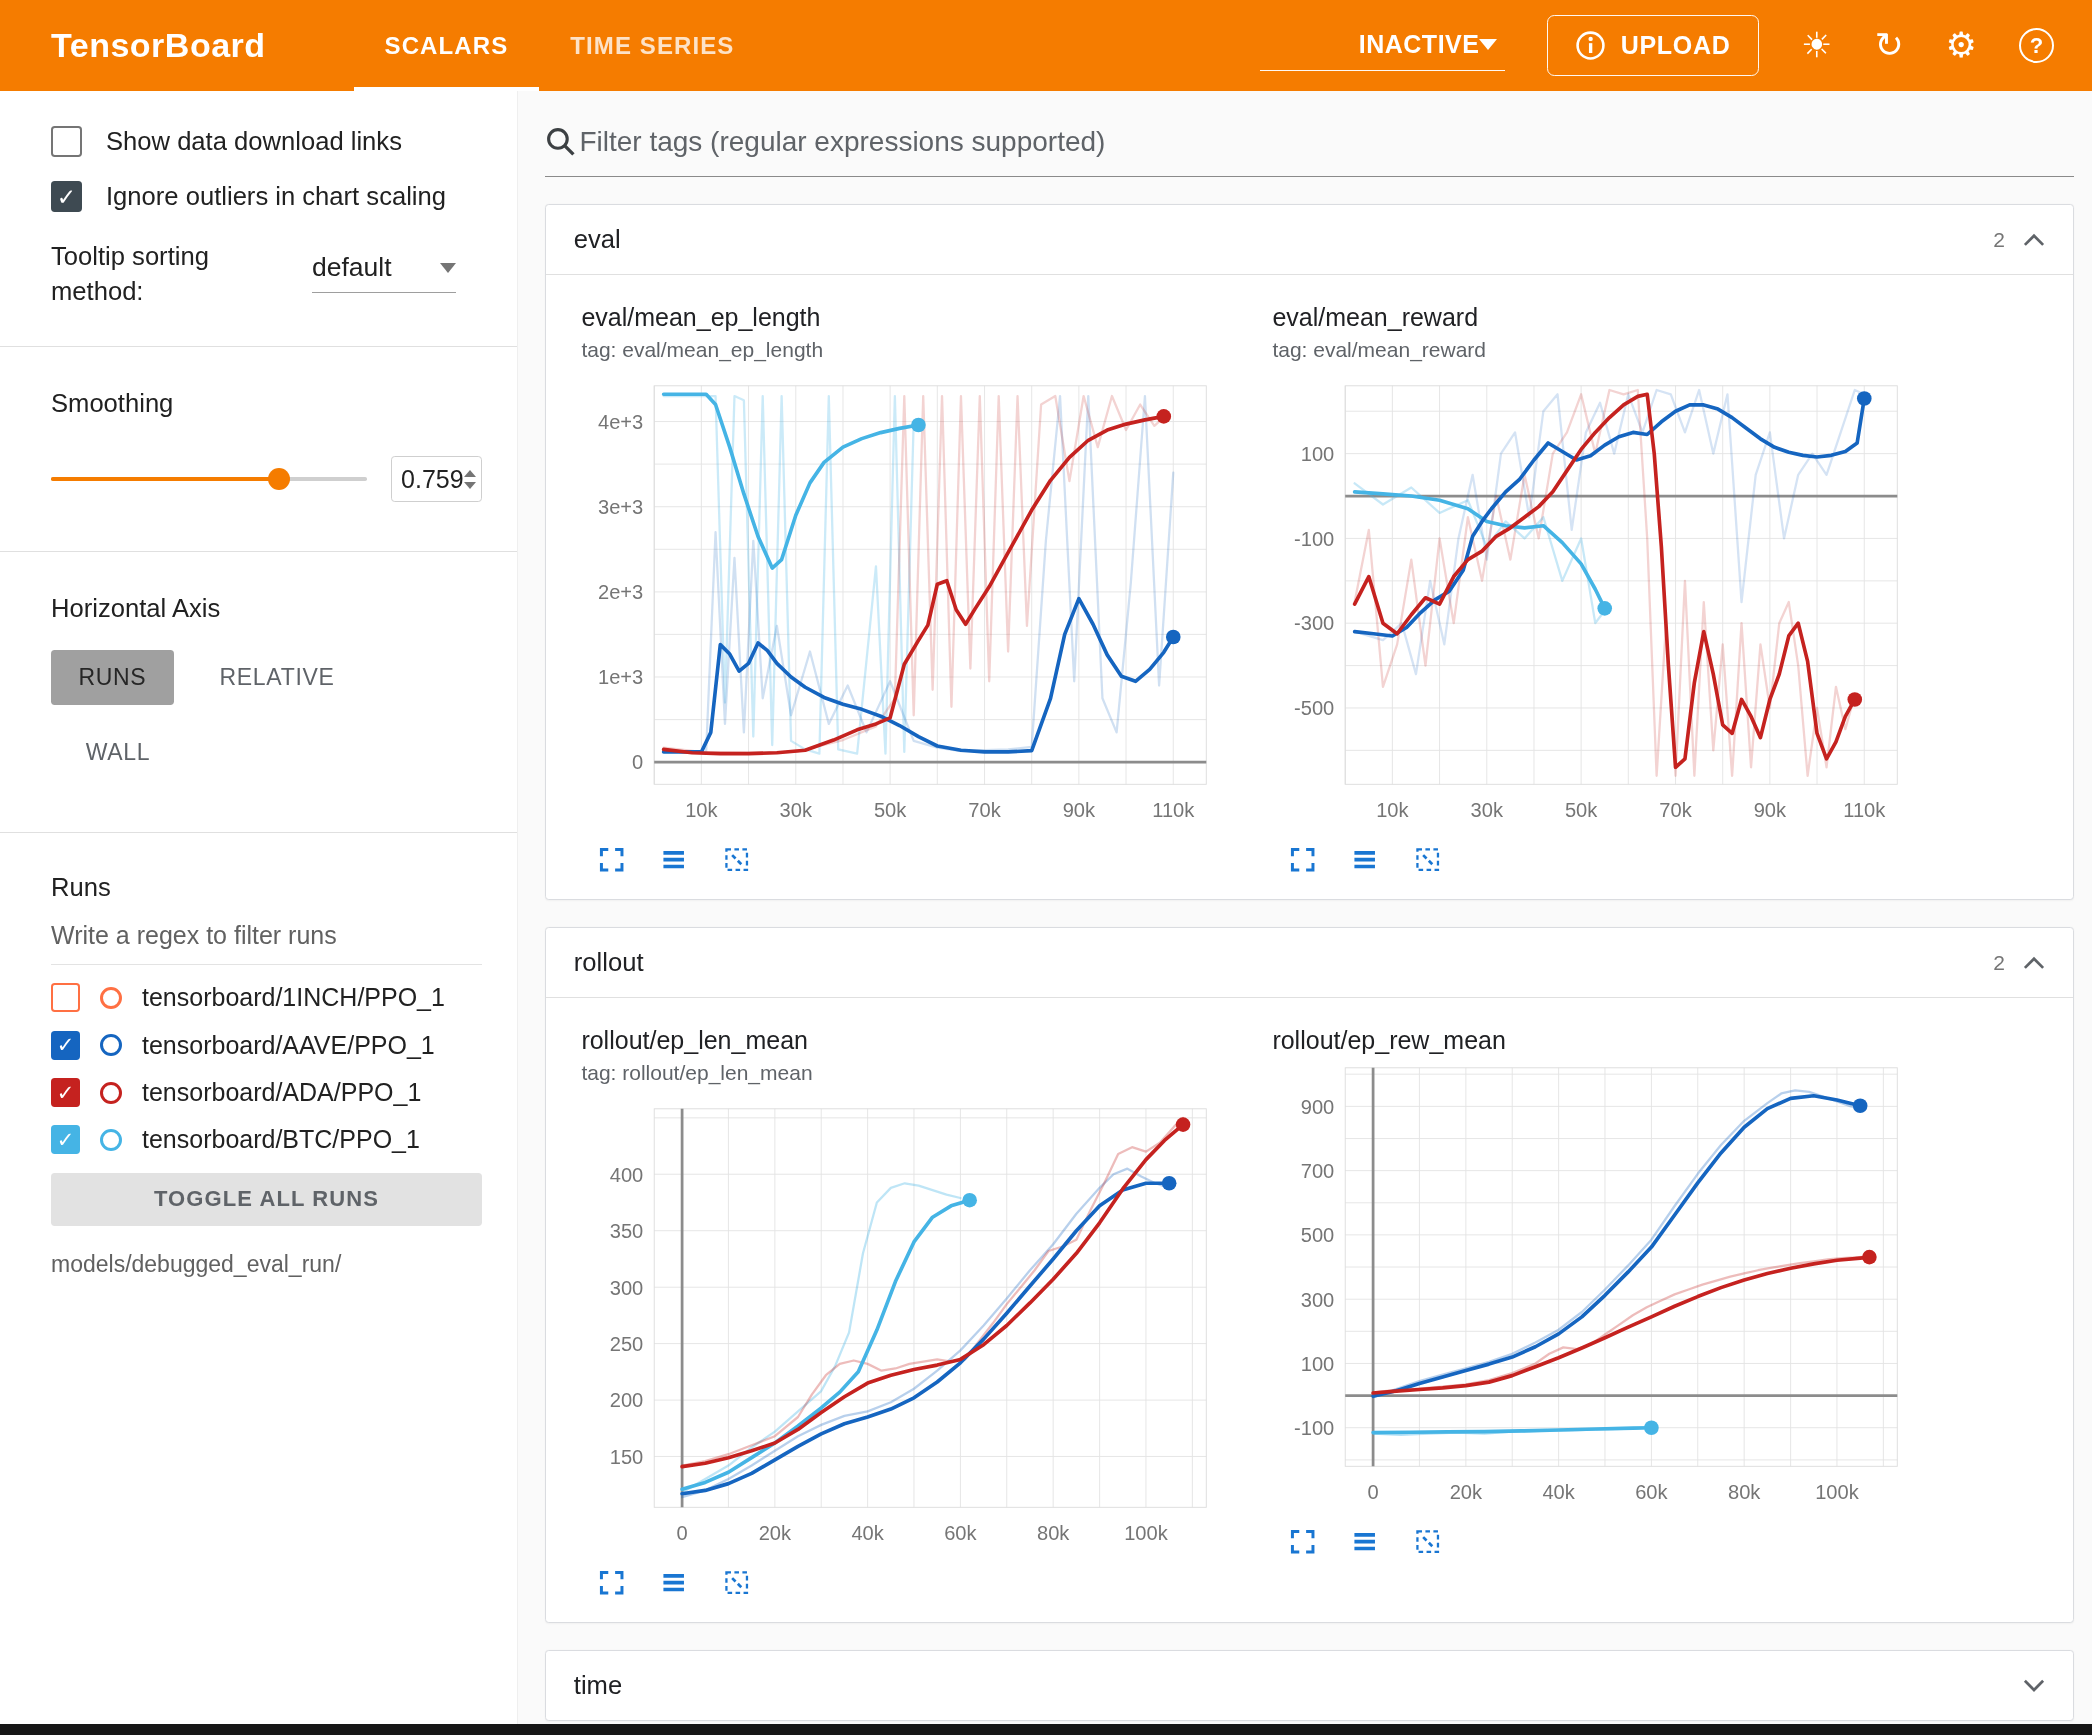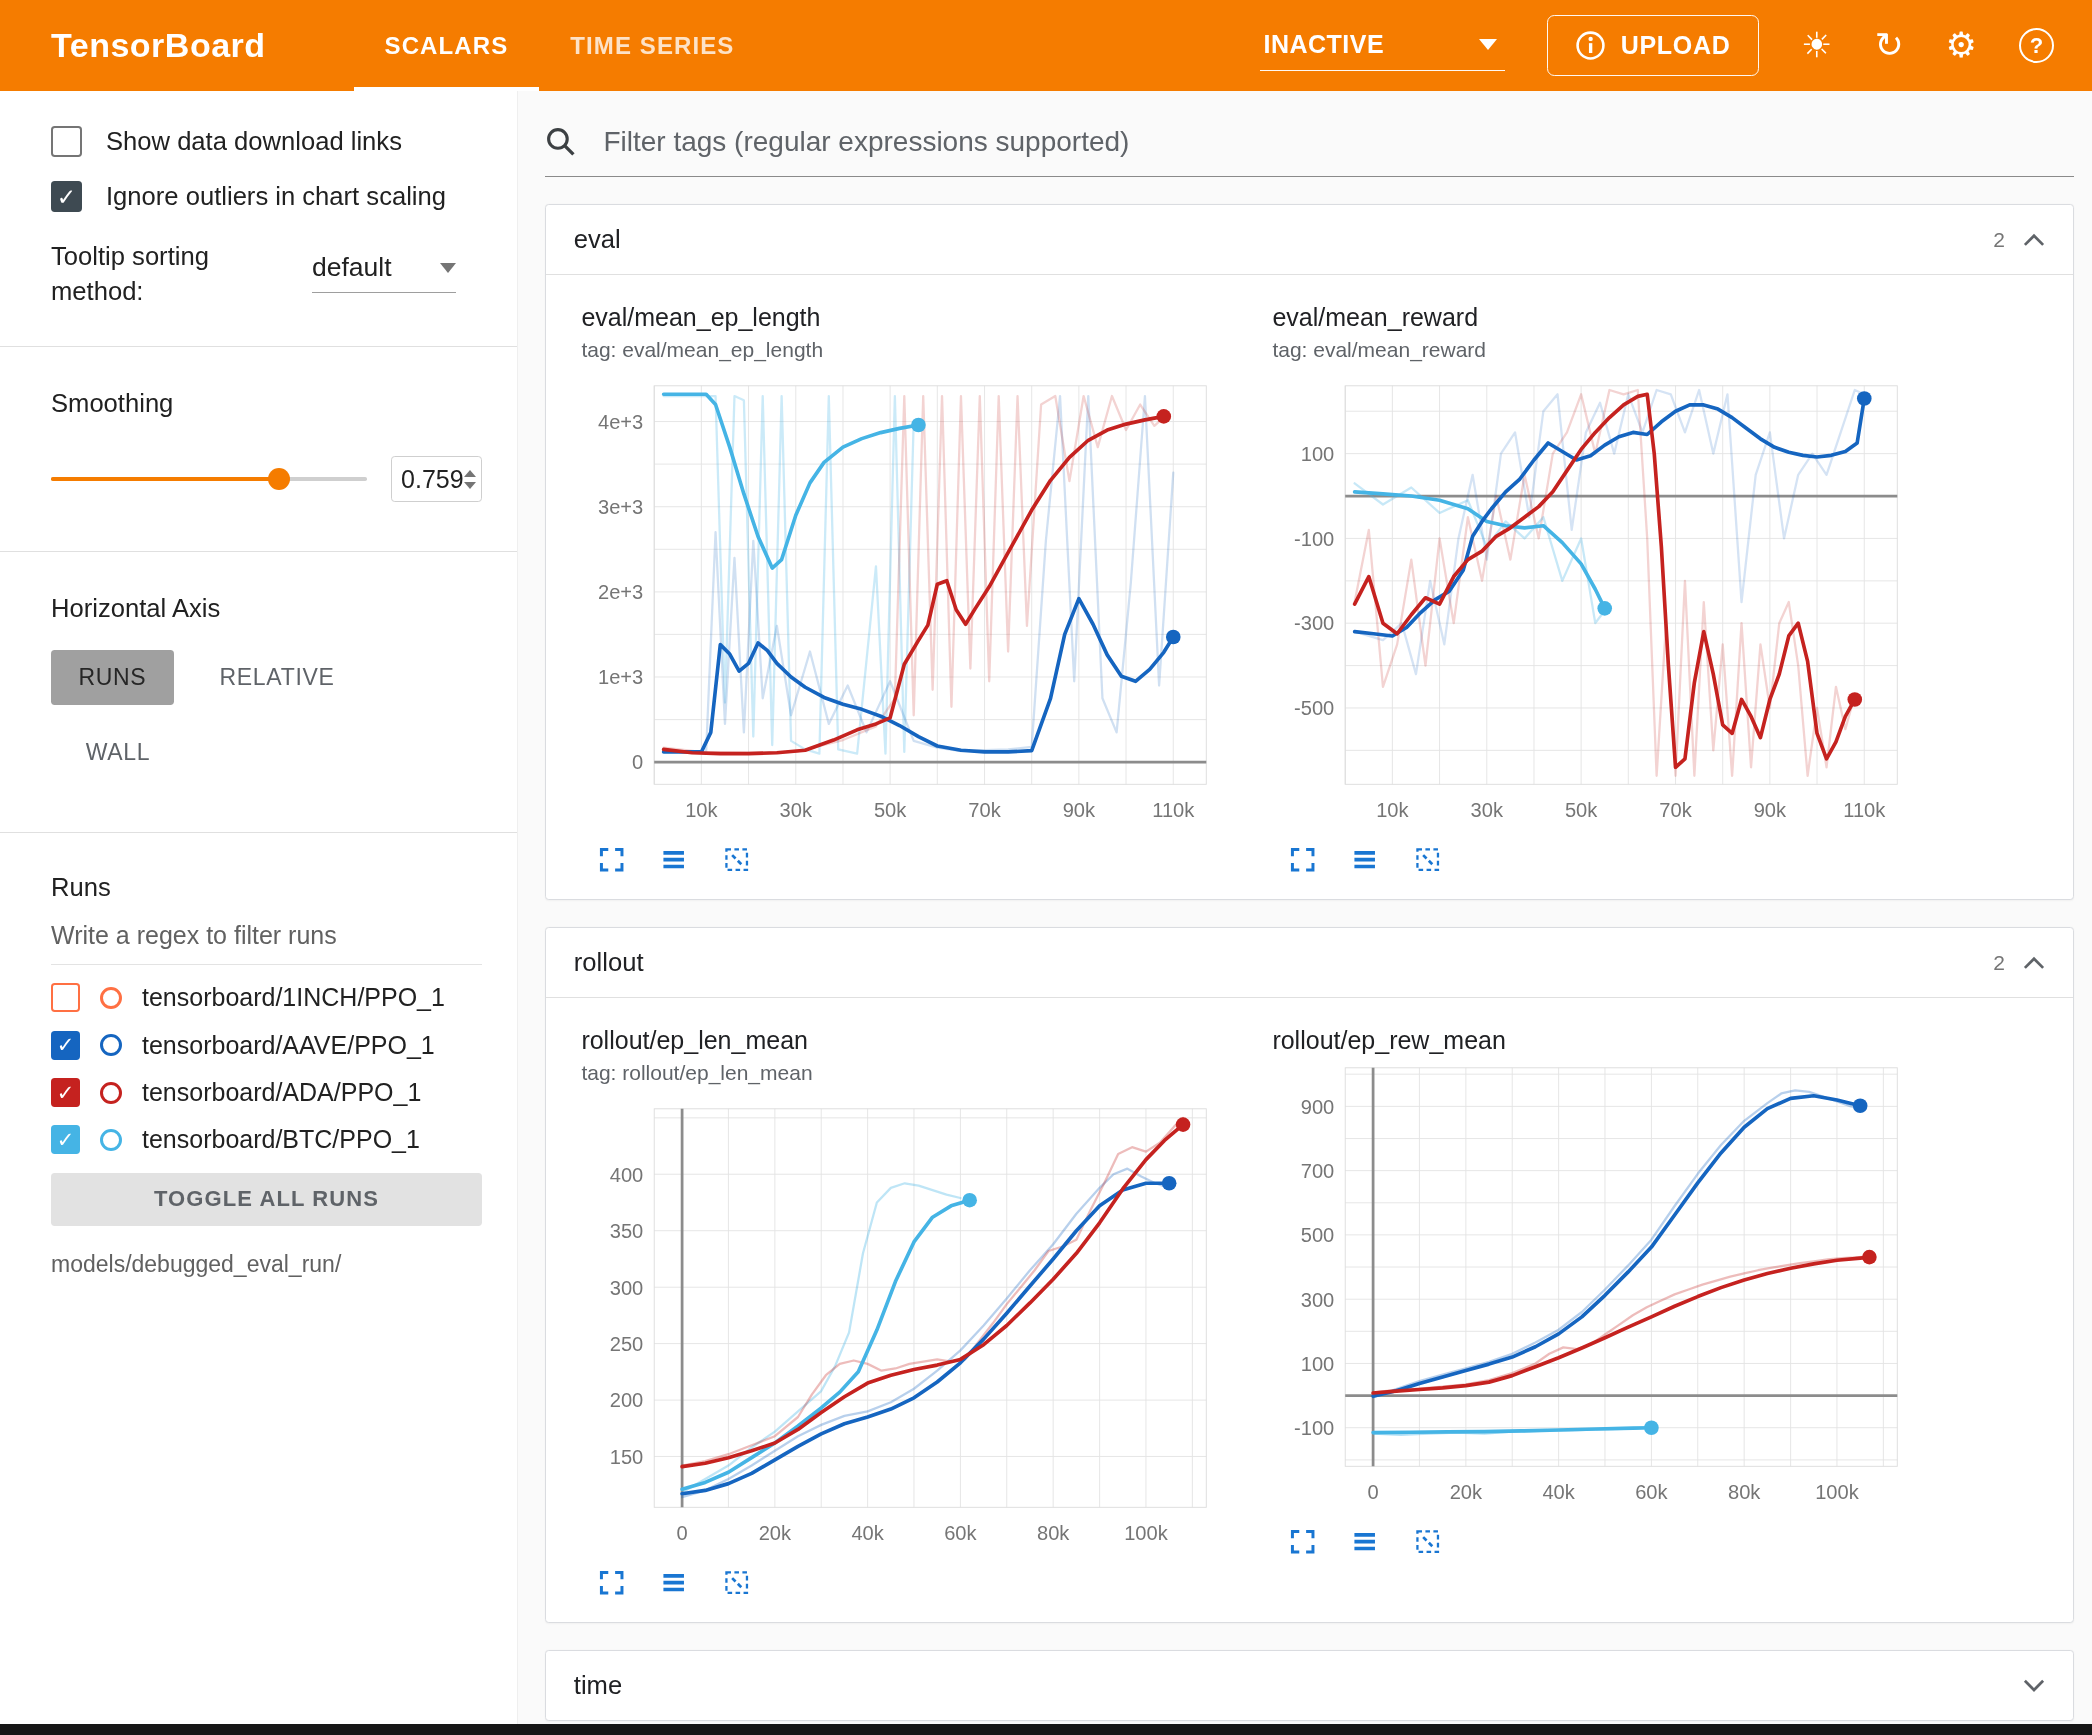--- a/index.html
+++ b/index.html
@@ -7,21 +7,21 @@
   body{font-family:"Liberation Sans",sans-serif;background:#fff;position:relative;overflow:hidden;color:#212121}
   .glyph{font-family:"DejaVu Sans",sans-serif}
 
   
   .topbar{height:91px;background:#f57c00;display:flex;align-items:center;padding:0 38px 0 51px;color:#fff;position:relative;z-index:3}
   .logo{font-size:34px;font-weight:700;margin-right:88px;letter-spacing:0.5px}
   .tabs{display:flex;height:91px}
   .tab{height:91px;display:flex;align-items:center;padding:0 31px;font-size:24px;font-weight:600;letter-spacing:1.1px;color:rgba(255,255,255,.78);cursor:pointer}
   .tab.active{color:#fff;border-bottom:4.6px solid #fff;padding-top:4.6px}
   .topbar-right{margin-left:auto;display:flex;align-items:center;gap:42px}
-  .status{display:flex;align-items:center;justify-content:space-between;width:245px;border-bottom:1.8px solid rgba(255,255,255,.95);padding:9.1px 7.3px 11px 3.7px;font-size:25px;font-weight:700;letter-spacing:0.5px;cursor:pointer}
+  .status{display:flex;align-items:center;justify-content:flex-end;width:245px;border-bottom:1.8px solid rgba(255,255,255,.95);padding:9.1px 7.3px 11px 3.7px;font-size:25px;font-weight:700;letter-spacing:0.5px;cursor:pointer}
   .caret-down{width:0;height:0;border-left:9.1px solid transparent;border-right:9.1px solid transparent;border-top:11px solid #fff}
   .upload{display:flex;align-items:center;gap:14.6px;border:1.8px solid rgba(255,255,255,.95);border-radius:7.3px;background:transparent;color:#fff;font-size:25px;font-weight:700;letter-spacing:0.7px;padding:13.7px 27.4px;cursor:pointer}
   .tb-icon{font-size:35px;line-height:1;cursor:pointer}
   .help-circle{width:35px;height:35px;border:2.7px solid #fff;border-radius:50%;display:flex;align-items:center;justify-content:center;font-size:22px;font-weight:700;cursor:pointer}
 
   
   .sidebar{position:absolute;left:0;top:91px;width:518px;bottom:11px;background:#fff;border-right:0.9px solid #efefef;padding-top:35px;z-index:2}
   .pad{padding-left:51px;padding-right:35px}
   .cb-row{display:flex;align-items:center;gap:24px;margin-bottom:24px;font-size:25.6px;white-space:nowrap}
   .cb{width:31px;height:31px;border:2.7px solid #757575;border-radius:3.7px;flex:none;display:flex;align-items:center;justify-content:center;cursor:pointer;background:#fff}
@@ -53,21 +53,21 @@
   .runs-filter::placeholder{color:#616161}
   .run-row{display:flex;align-items:center;gap:20px;margin:18.3px 0;cursor:pointer}
   .run-cb{width:29px;height:29px;border:2.7px solid;border-radius:3.7px;flex:none;display:flex;align-items:center;justify-content:center;color:#fff;font-size:21px;font-weight:700}
   .run-circle{width:22px;height:22px;border:3.7px solid;border-radius:50%;flex:none}
   .run-label{font-size:25px;white-space:nowrap}
   .toggle-all{width:100%;height:53px;background:#e2e2e2;border:none;border-radius:3.7px;font-family:inherit;font-size:22px;font-weight:700;letter-spacing:1.1px;color:#5f6368;cursor:pointer}
   .runs-footer{margin-top:25.6px;font-size:23px;color:#616161}
 
   
   .main{position:absolute;left:518px;top:91px;right:0;bottom:11px;background:#fafafa;overflow:hidden;padding-top:7.3px}
-  .filter-row{display:flex;align-items:center;gap:27px;margin:22px 18.3px 27.4px 27.4px;border-bottom:1.8px solid #8a8a8a;padding-bottom:12.8px}
+  .filter-row{display:flex;align-items:center;gap:3px;margin:22px 18.3px 27.4px 27.4px;border-bottom:1.8px solid #8a8a8a;padding-bottom:12.8px}
   .filter-input{flex:1;border:none;outline:none;background:transparent;font-family:inherit;font-size:28px;color:#212121;padding:5.5px 0}
   .filter-input::placeholder{color:#5f6368}
   .card{background:#fff;border:0.9px solid #dadce0;border-radius:3.7px;margin:0 18.3px 27.4px 27.4px;box-shadow:0 0.9px 1.8px rgba(0,0,0,.04)}
   .card-header{height:69px;display:flex;align-items:center;padding:0 27.4px}
   .card-title{font-size:25.6px;color:#202124}
   .card-count{margin-left:auto;font-size:21px;color:#757575;margin-right:18.3px}
   .chev{cursor:pointer;display:flex;align-items:center}
   .card-body{border-top:0.9px solid #e0e0e0;display:flex;padding:27.4px 9.1px 25.6px 24px}
   .chart-block{width:691px;padding-left:11px}
   .chart-title{font-size:25px;color:#202124}

